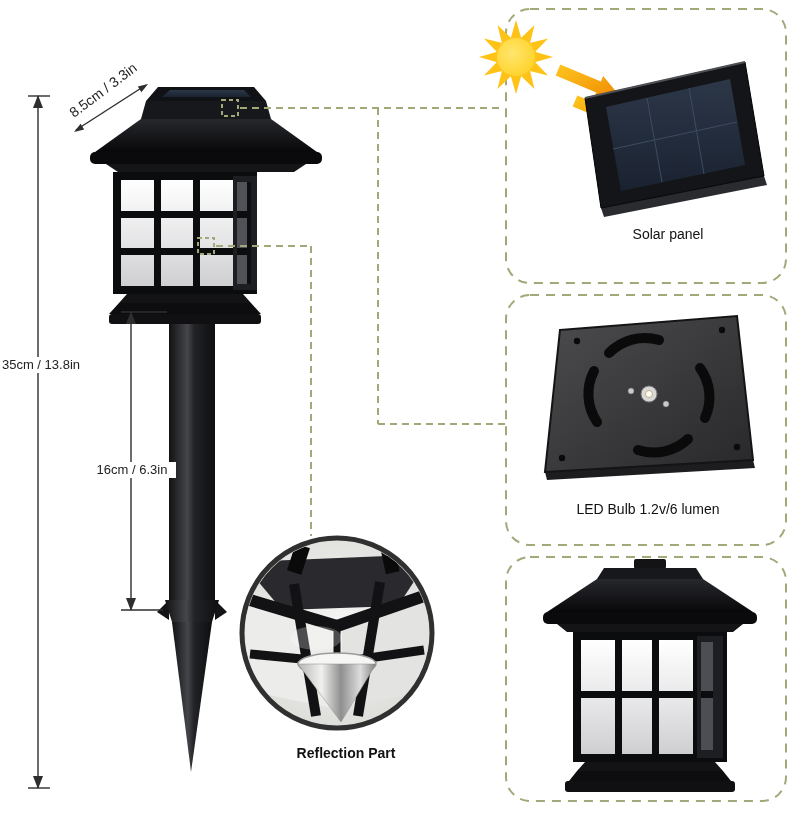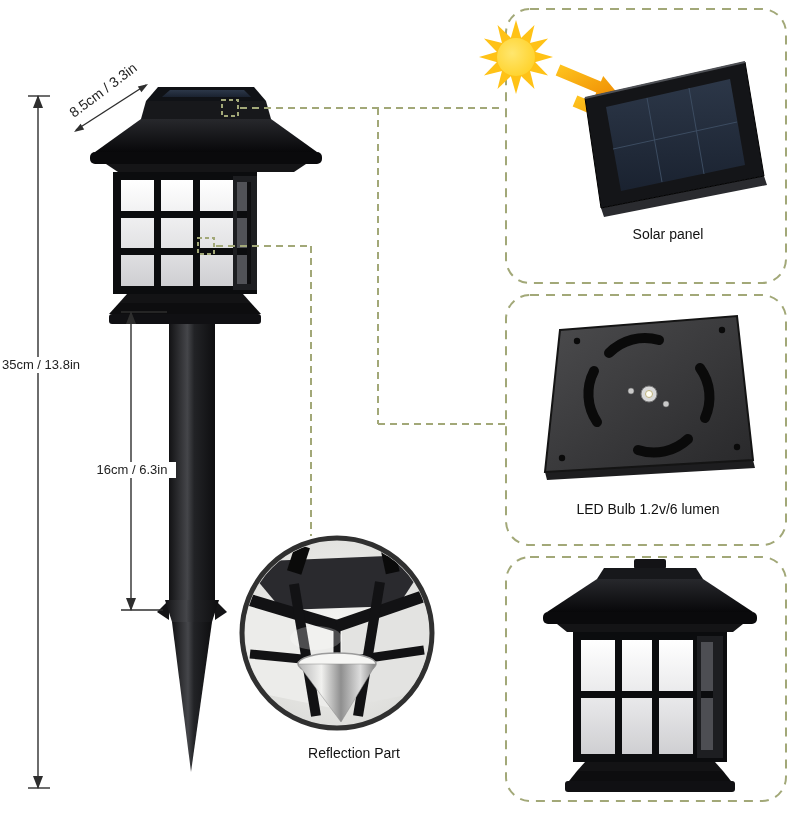--- a/index.html
+++ b/index.html
@@ -240,14 +240,14 @@
 
   <div class="label dim" style="left:-4px; top:357px; width:90px;">35cm / 13.8in</div>
 
   <div class="label dim" style="left:88px; top:438px; width:88px;margin-top:24px;">16cm / 6.3in</div>
 
   <div class="label caption" style="left:558px; top:222px; width:220px;">Solar panel</div>
 
 
   <div class="label caption" style="left:538px; top:497px; width:220px;">LED Bulb 1.2v/6 lumen</div>
 
-  <div class="label caption" style="left:244px; top:741px; width:220px;">Reflection Part</div>
+  <div class="label caption" style="left:236px; top:741px; width:220px;font-weight:bold;">Reflection Part</div>
 </div>
 
 </body></html>

